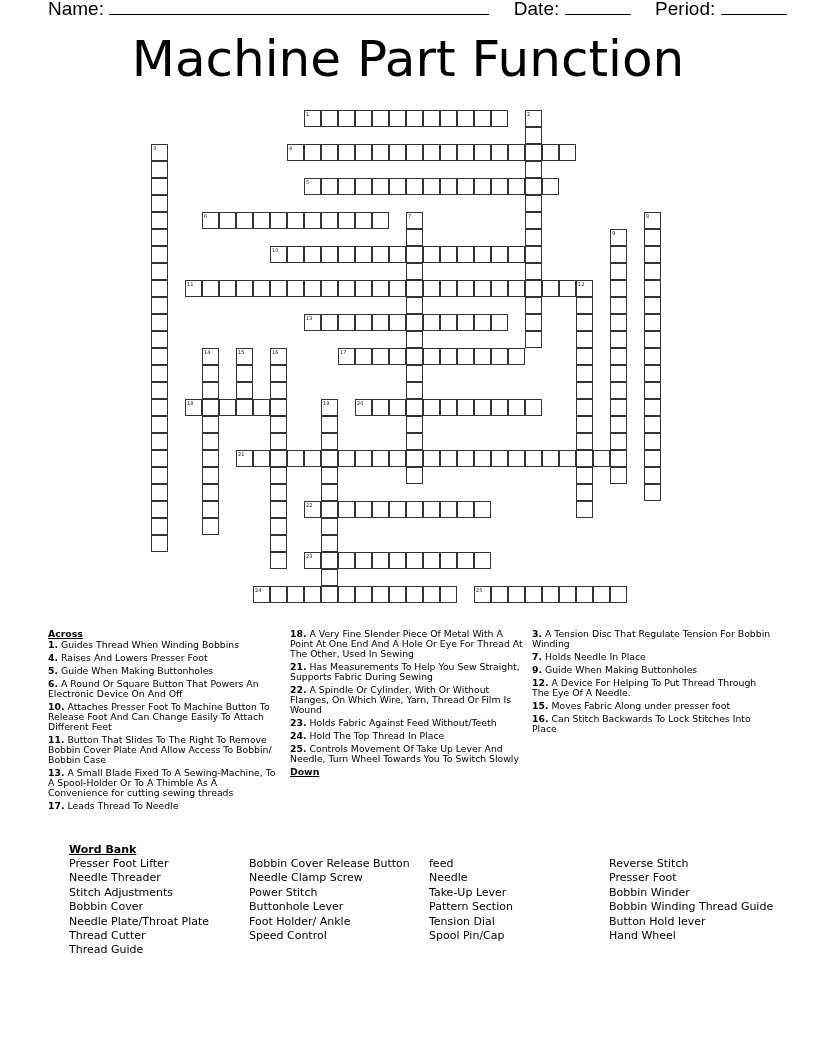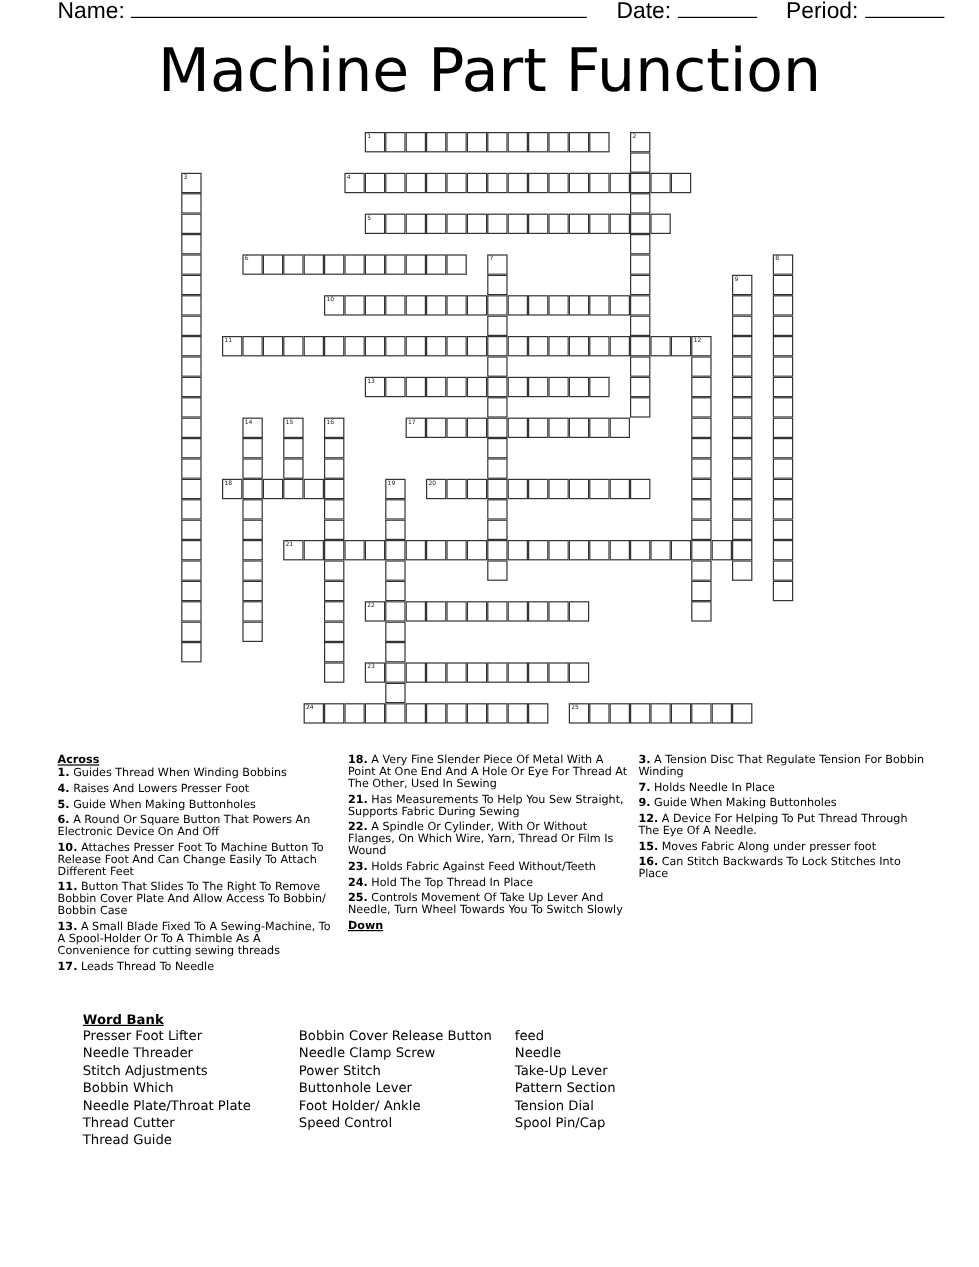--- a/index.html
+++ b/index.html
@@ -445,35 +445,43 @@
     </div>
 </div>
 
 <div class="wordbank">
   <div class="wb-head">Word Bank</div>
   <div class="wb-cols" id="wb-cols">
       <div class="wb-col">
         <div class="wb-item">Presser Foot Lifter</div>
         <div class="wb-item">Needle Threader</div>
         <div class="wb-item">Stitch Adjustments</div>
-        <div class="wb-item">Bobbin Which</div>
+        <div class="wb-item">Bobbin Cover</div>
         <div class="wb-item">Needle Plate/Throat Plate</div>
         <div class="wb-item">Thread Cutter</div>
         <div class="wb-item">Thread Guide</div>
       </div>
       <div class="wb-col">
         <div class="wb-item">Bobbin Cover Release Button</div>
         <div class="wb-item">Needle Clamp Screw</div>
         <div class="wb-item">Power Stitch</div>
         <div class="wb-item">Buttonhole Lever</div>
         <div class="wb-item">Foot Holder/ Ankle</div>
         <div class="wb-item">Speed Control</div>
       </div>
       <div class="wb-col">
         <div class="wb-item">feed</div>
         <div class="wb-item">Needle</div>
         <div class="wb-item">Take-Up Lever</div>
         <div class="wb-item">Pattern Section</div>
         <div class="wb-item">Tension Dial</div>
         <div class="wb-item">Spool Pin/Cap</div>
       </div>
+      <div class="wb-col">
+        <div class="wb-item">Reverse Stitch</div>
+        <div class="wb-item">Presser Foot</div>
+        <div class="wb-item">Bobbin Winder</div>
+        <div class="wb-item">Bobbin Winding Thread Guide</div>
+        <div class="wb-item">Button Hold lever</div>
+        <div class="wb-item">Hand Wheel</div>
+      </div>
     </div>
 </div>
 
 </body></html>

